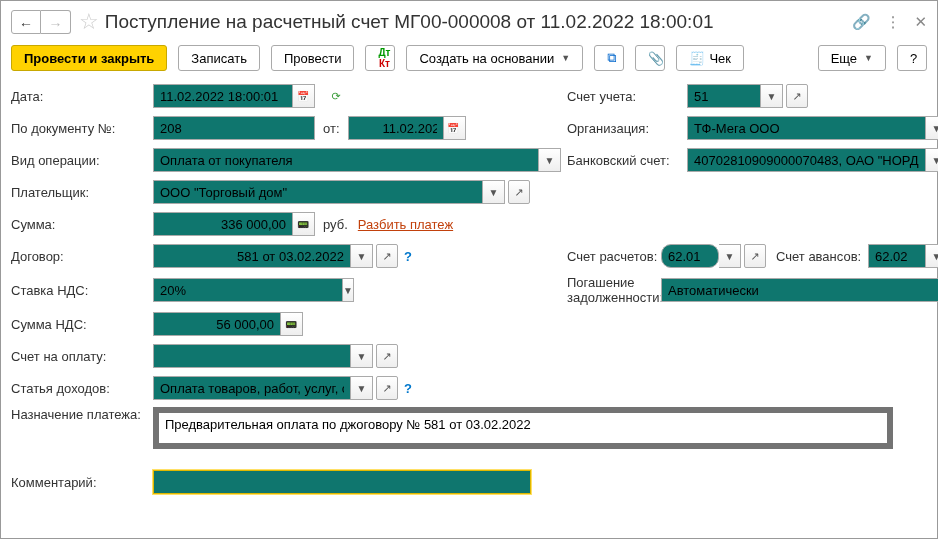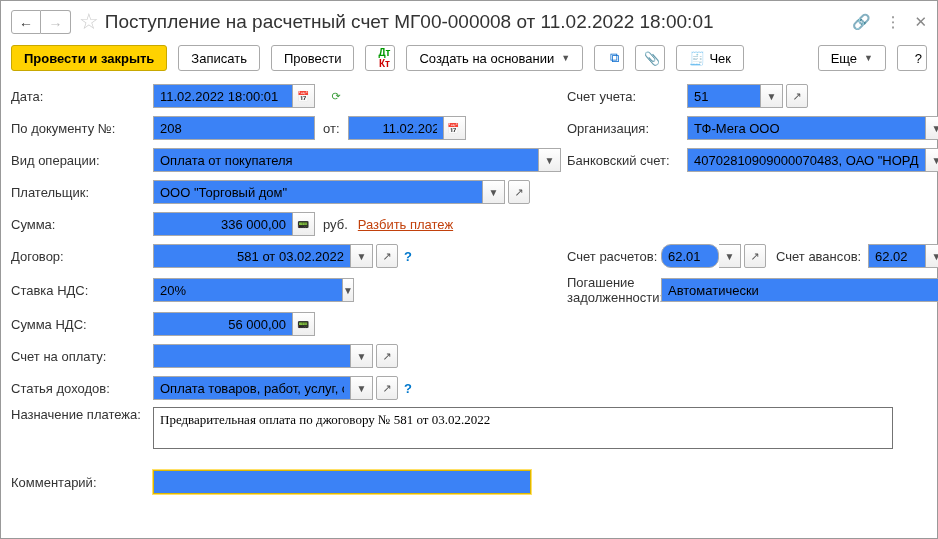--- a/index.html
+++ b/index.html
@@ -10,37 +10,37 @@
 .nav-btn { width: 30px; height: 24px; border: 1px solid #aaa; background: #fff; display: flex; align-items: center; justify-content: center; cursor: pointer; font-size: 14px; }
 .nav-btn:first-child { border-radius: 3px 0 0 3px; }
 .nav-btn:last-child { border-radius: 0 3px 3px 0; border-left: none; }
 .star { font-size: 22px; color: #ccc; margin-right: 6px; }
 .title { font-size: 19px; flex: 1; }
 .title-icons { display: flex; gap: 14px; align-items: center; color: #888; }
 .title-icons span { cursor: pointer; font-size: 15px; }
 .toolbar { display: flex; gap: 11px; align-items: center; margin-bottom: 12px; }
 .btn { height: 26px; padding: 0 12px; border: 1px solid #aaa; background: #fff; border-radius: 3px; cursor: pointer; font-size: 13px; display: flex; align-items: center; gap: 4px; }
 .btn-primary { background: #ffd200; border-color: #c8a800; font-weight: bold; }
-.btn-icon { width: 30px; padding: 4px; justify-content: flex-end; }
+.btn-icon { width: 30px; padding: 12px; justify-content: flex-start; }
 .btn .caret { font-size: 9px; color: #555; margin-left: 3px; }
 .tb-spacer { flex: 1; }
 .form { display: grid; grid-template-columns: 550px 1fr; column-gap: 6px; }
 .row { display: flex; align-items: center; margin-bottom: 6px; min-height: 26px; }
 .lbl { width: 142px; flex-shrink: 0; }
 .lbl-r { width: 120px; flex-shrink: 0; }
 .lbl-r2 { width: 94px; flex-shrink: 0; }
 .input-group { display: flex; flex: 1; }
 .ig-fixed { flex: none; }
-.inp { height: 24px; border: 1px solid #aaa; padding: 0 6px; background: #3b82f6; font-size: 13px; }
+.inp { height: 24px; border: 1px solid #aaa; padding: 0 6px; background: #0f766e; font-size: 13px; }
 .txt-right { text-align: right; }
 .sm-btn { width: 22px; height: 24px; border: 1px solid #aaa; border-left: none; background: linear-gradient(#fff,#eee); display: flex; align-items: center; justify-content: center; cursor: pointer; font-size: 10px; color: #555; }
 .sqbtn { width: 22px; height: 24px; border: 1px solid #aaa; background: linear-gradient(#fff,#eee); display: flex; align-items: center; justify-content: center; cursor: pointer; font-size: 11px; color: #555; margin-left: 3px; border-radius: 2px; }
 .link { color: #c2410c; text-decoration: underline; cursor: pointer; margin-left: 10px; }
 .help { color: #0077cc; font-weight: bold; margin-left: 6px; cursor: pointer; }
-.txtarea { height: 42px; border: 1px solid #737373; padding: 4px 6px; background: #fff; font-size: 13px; resize: none; font-family: Liberation Serif, serif; }
+.txtarea { height: 42px; border: 6px solid #737373; padding: 4px 6px; background: #fff; font-size: 13px; resize: none; font-family: Liberation Sans, sans-serif; }
 .comment-inp { border: 1px solid #e0b800; box-shadow: 0 0 0 1px #ffe066; }
 .row-span { grid-column: 1 / -1; }
 .mt8 { margin-top: 14px; }
 .dtkt { font-size: 10px; font-weight: bold; }
 .dtkt .d { color: #090; }
 .dtkt .k { color: #c00; }
 </style>
 </head>
 <body>
 
@@ -196,21 +196,21 @@
       <div class="lbl-r2">Погашение задолженности:</div>
       <div class="input-group">
         <input class="inp" style="flex: 1 1 0%;" value="Автоматически">
 
       </div>
     </div>
 
     <div class="row">
       <div class="lbl">Сумма НДС:</div>
       <div class="input-group ig-fixed">
-        <input class="inp txt-right" style="width: 140px;" value="56 000,00">
+        <input class="inp txt-right" style="width: 128px;" value="56 000,00">
         <div class="sm-btn">📟</div>
       </div>
     </div>
     <div></div>
 
     <div class="row">
       <div class="lbl">Счет на оплату:</div>
       <div class="input-group" style="width:220px;flex:none">
         <input class="inp" style="flex: 1 1 0%;">
         <div class="sm-btn">▼</div>

